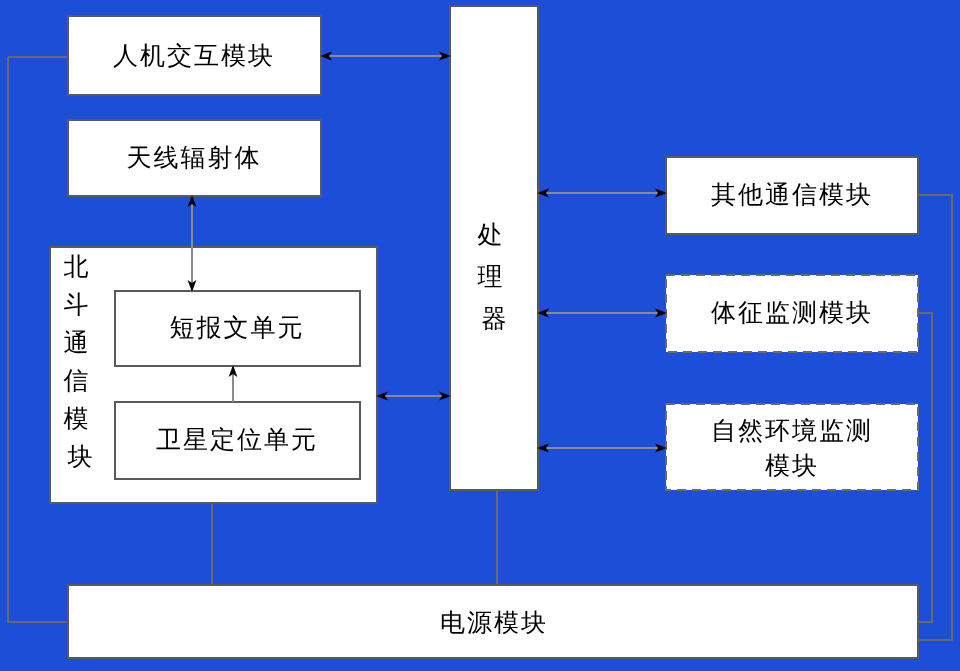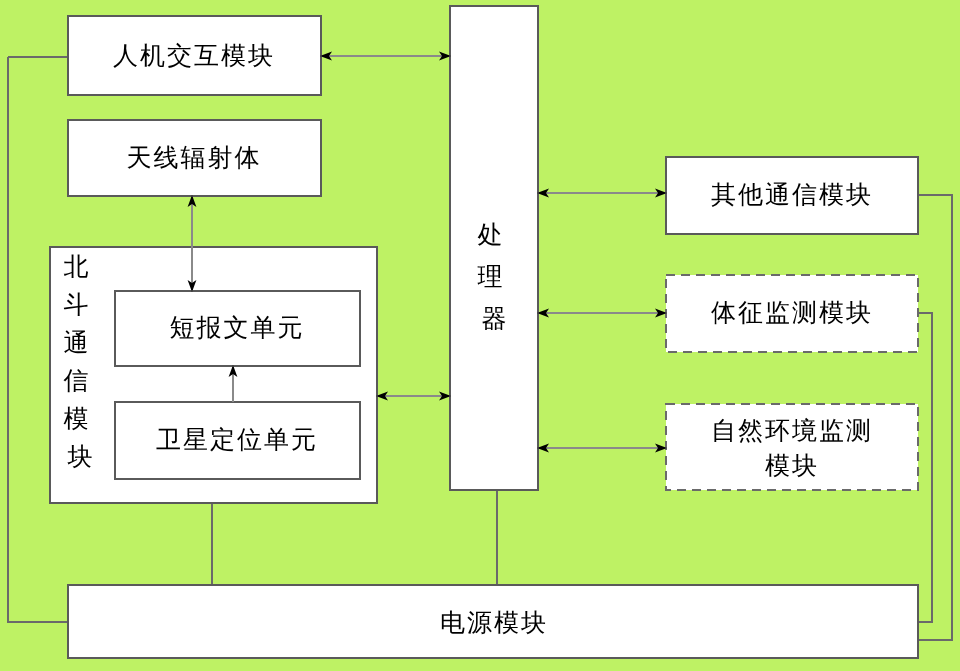--- a/index.html
+++ b/index.html
@@ -10,21 +10,21 @@
   body {
     width: 960px;
     height: 671px;
     font-family: "DejaVu Sans", "Liberation Sans", sans-serif;
     overflow: hidden;
   }
   #diagram-root {
     position: relative;
     width: 960px;
     height: 671px;
-    background: #bef264;
+    background: #1d4ed8;
   }
   svg.diagram {
     display: block;
     width: 960px;
     height: 671px;
   }
   .box-solid {
     fill: #ffffff;
     stroke: #5a5a5a;
     stroke-width: 2;

